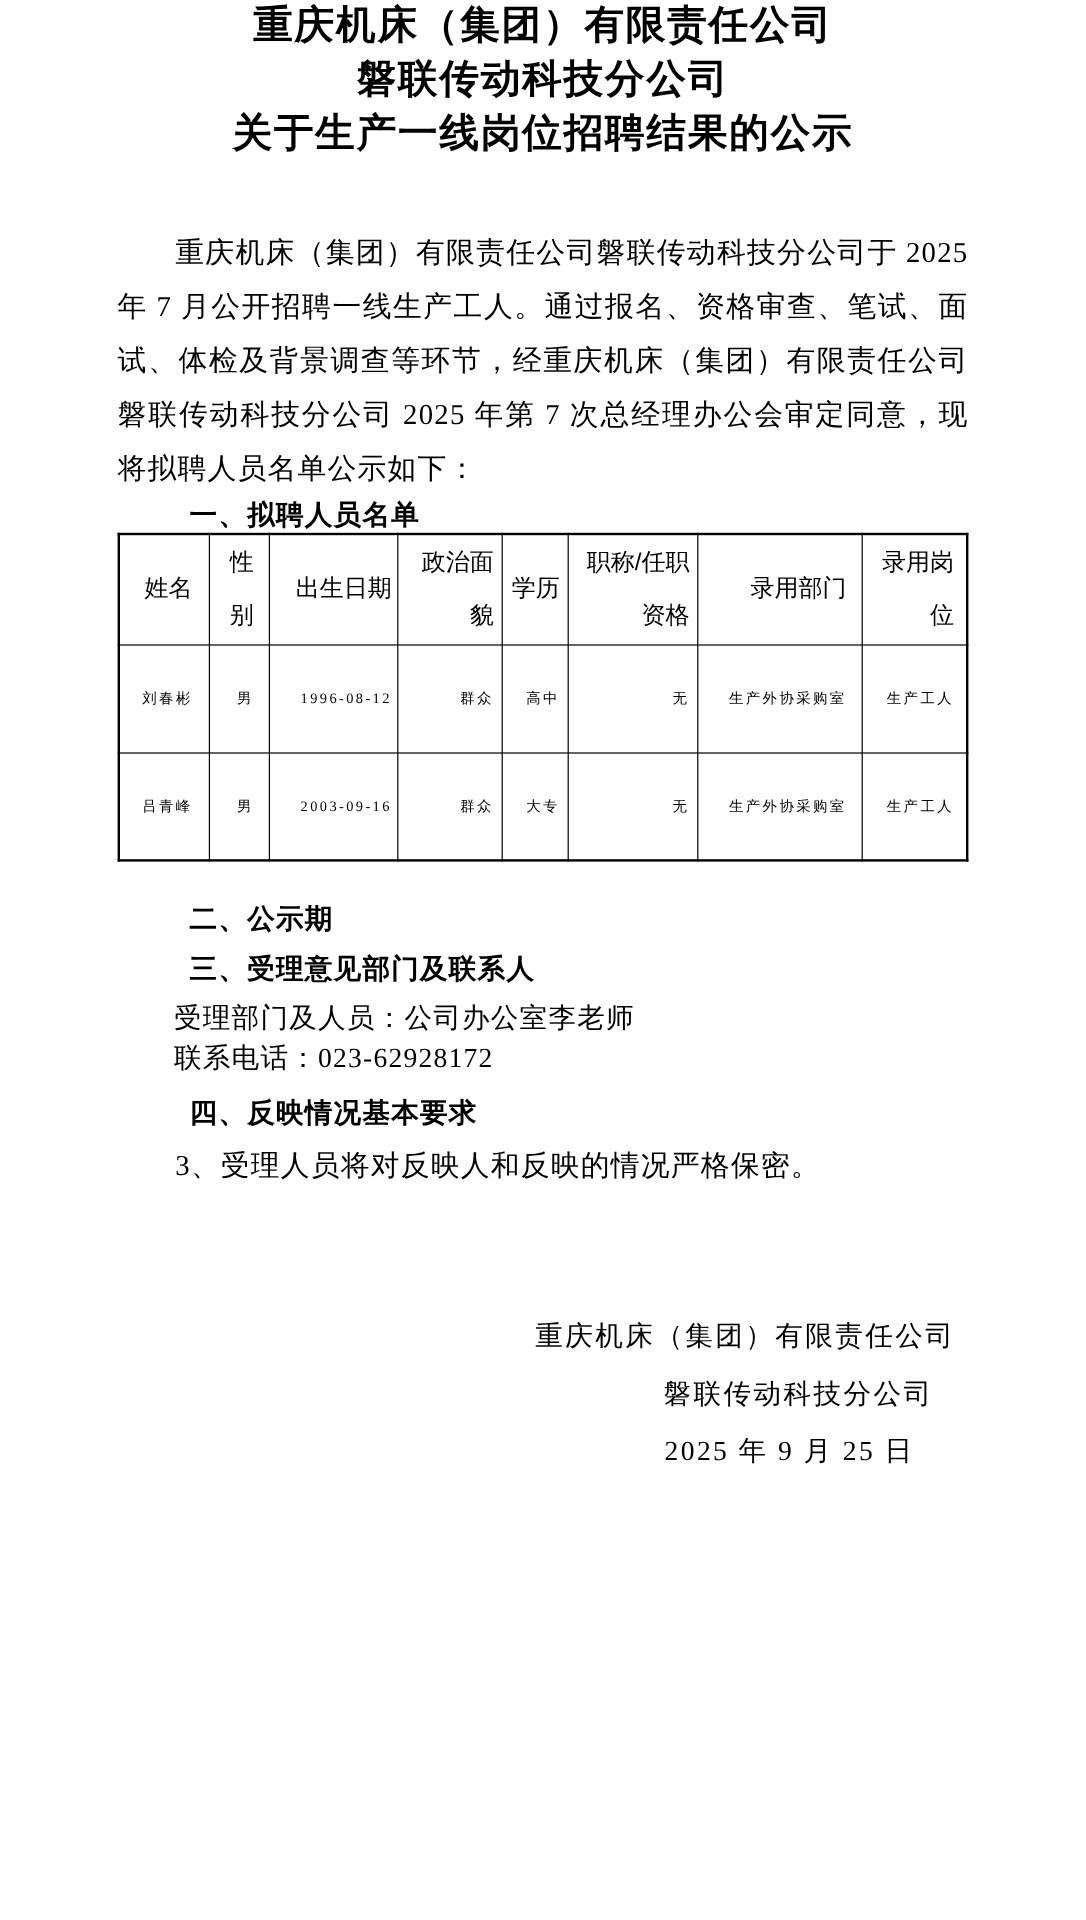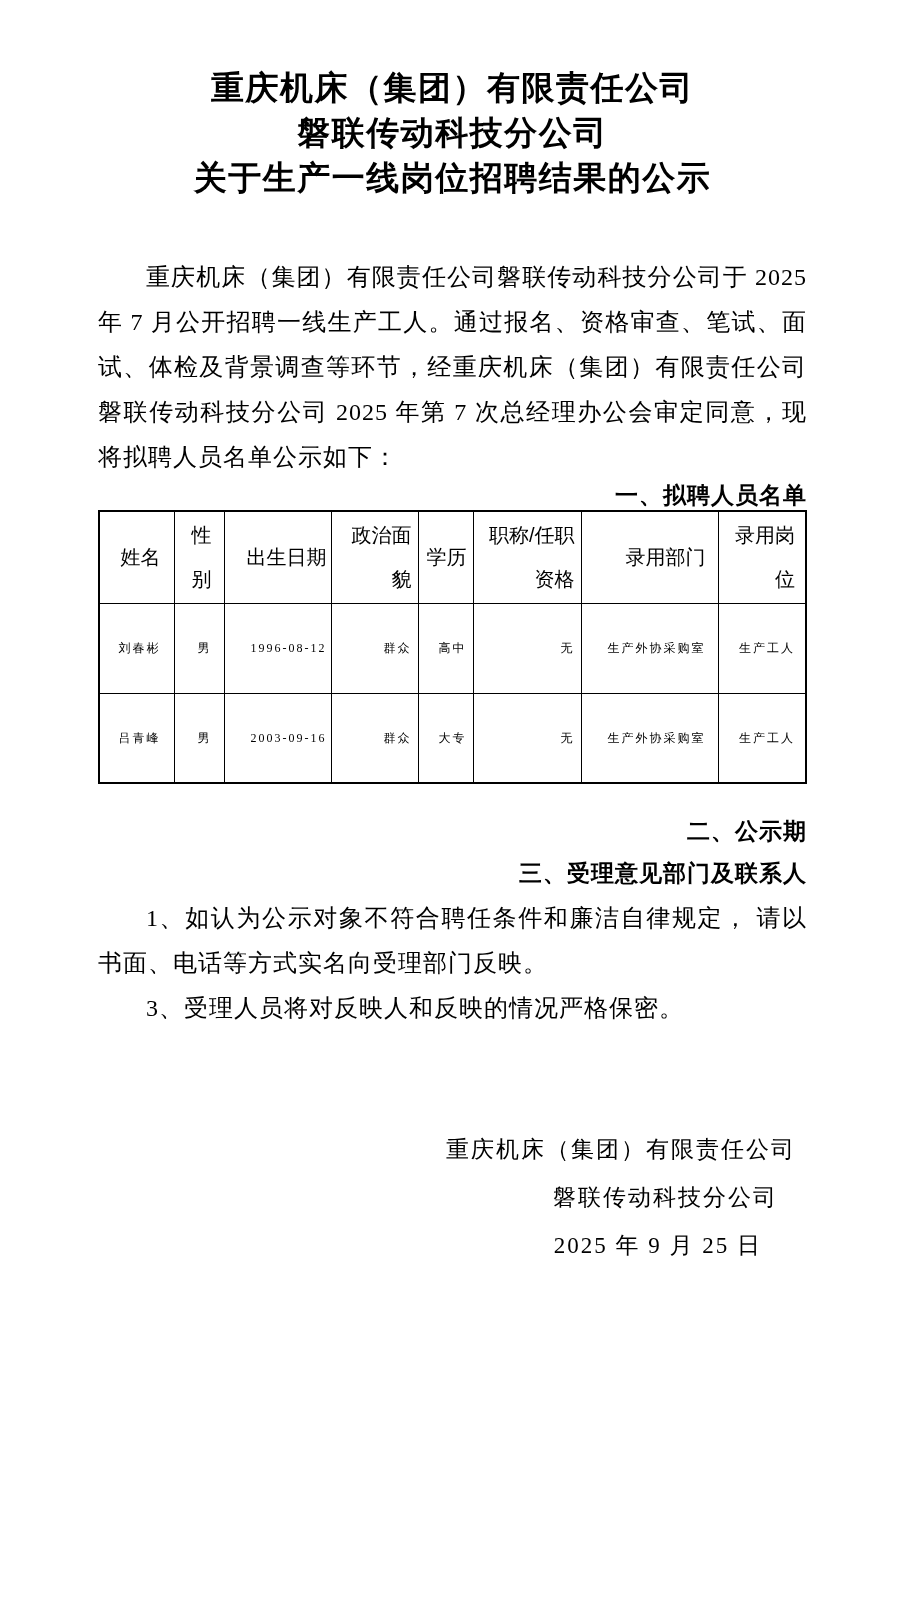--- a/index.html
+++ b/index.html
@@ -5,21 +5,20 @@
   * { margin:0; padding:0; box-sizing:border-box; }
   html,body { background:#ffffff; }
   .page {
     position:relative;
     width:905px;
     height:1600px;
     background:#ffffff;
     color:#000000;
     overflow:hidden;
     font-family:"Liberation Serif","DejaVu Serif",serif;
-    padding-top:66px;
   }
   
   .title {
     text-align:center;
     font-family:"Liberation Serif","DejaVu Serif",serif;
     font-weight:700;
     font-size:33px;
     line-height:45px;
     letter-spacing:1.5px;
   }
@@ -34,21 +33,20 @@
   }
   
   .h-sec {
     margin:0 98px;
     padding-left:60px;
     font-family:"Liberation Sans","DejaVu Sans",sans-serif;
     font-weight:700;
     font-size:23px;
     line-height:30px;
     letter-spacing:1px;
-    text-align:right;
   }
   .h2 { margin-top:32px; }
   .h3 { margin-top:12px; }
   .h4 { margin-top:14px; }
   
   .tbl {
     margin:0 0 0 98px;
     width:709px;
     border-collapse:collapse;
     table-layout:fixed;
@@ -180,23 +178,27 @@
         <td>无</td>
         <td>生产外协采购室</td>
         <td>生产工人</td>
       </tr>
     </tbody>
   </table>
 
   <div class="h-sec h2">二、公示期</div>
 
   <div class="h-sec h3">三、受理意见部门及联系人</div>
-
+  <div class="contact">
+    <div>受理部门及人员：公司办公室李老师</div>
+    <div>联系电话：023-62928172</div>
+  </div>
+
+  <div class="h-sec h4">四、反映情况基本要求</div>
   <div class="items">
-    <p class="item">1、如认为公示对象不符合聘任条件和廉洁自律规定， 请以书面、电话等方式实名向受理部门反映。</p>
     <p class="item">3、受理人员将对反映人和反映的情况严格保密。</p>
   </div>
 
   <div class="footer">
     <div class="f1">重庆机床（集团）有限责任公司</div>
     <div class="f2">磐联传动科技分公司</div>
     <div class="f3">2025 年 9 月 25 日</div>
   </div>
 
 </div>

